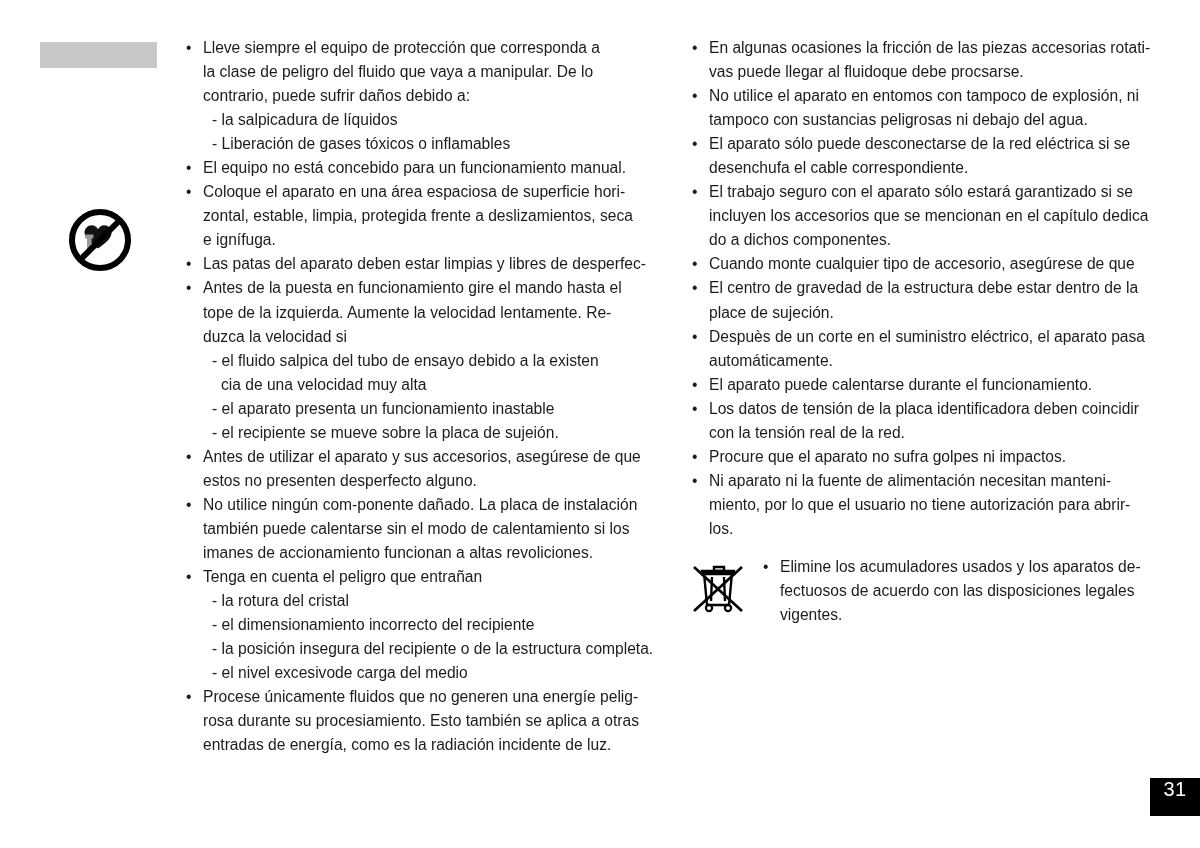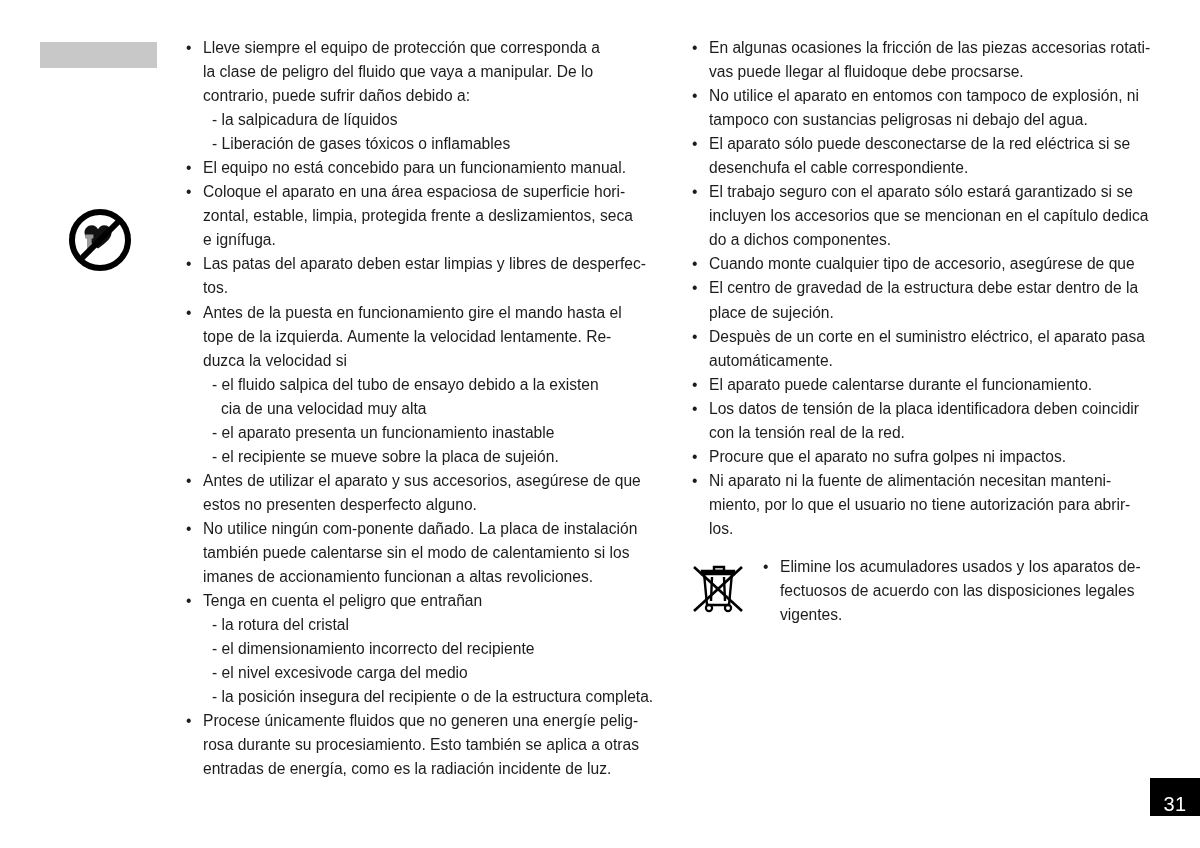--- a/index.html
+++ b/index.html
@@ -107,21 +107,21 @@
   
   .page-tab {
     position: absolute;
     right: 0;
     top: 778px;
     width: 50px;
     height: 38px;
     background: #000000;
     color: #ffffff;
     display: flex;
-    align-items: flex-end;
+    align-items: flex-start;
     justify-content: center;
     font-size: 20px;
     letter-spacing: .5px;
   }
 </style>
 </head>
 <body>
 
 <div class="page">
 
@@ -158,21 +158,20 @@
       <li class="bullet">
         <span class="dot">•</span>
         <span class="ln">Coloque el aparato en una área espaciosa de superficie hori-</span>
         <span class="ln">zontal, estable, limpia, protegida frente a deslizamientos, seca</span>
         <span class="ln">e ignífuga.</span>
       </li>
 
       <li class="bullet">
         <span class="dot">•</span>
         <span class="ln">Las patas del aparato deben estar limpias y libres de desperfec-</span>
-        <span class="ln">tos.</span>
       </li>
 
       <li class="bullet">
         <span class="dot">•</span>
         <span class="ln">Antes de la puesta en funcionamiento gire el mando hasta el</span>
         <span class="ln">tope de la izquierda. Aumente la velocidad lentamente. Re-</span>
         <span class="ln">duzca la velocidad si</span>
         <span class="sub">- el fluido salpica del tubo de ensayo debido a la existen</span>
         <span class="sub cont">cia de una velocidad muy alta</span>
         <span class="sub">- el aparato presenta un funcionamiento inastable</span>
@@ -190,22 +189,22 @@
         <span class="ln">No utilice ningún com-ponente dañado. La placa de instalación</span>
         <span class="ln">también puede calentarse sin el modo de calentamiento si los</span>
         <span class="ln">imanes de accionamiento funcionan a altas revoliciones.</span>
       </li>
 
       <li class="bullet">
         <span class="dot">•</span>
         <span class="ln">Tenga en cuenta el peligro que entrañan</span>
         <span class="sub">- la rotura del cristal</span>
         <span class="sub">- el dimensionamiento incorrecto del recipiente</span>
+        <span class="sub">- la posición insegura del recipiente o de la estructura completa.</span>
         <span class="sub">- el nivel excesivode carga del medio</span>
-        <span class="sub">- la posición insegura del recipiente o de la estructura completa.</span>
       </li>
 
       <li class="bullet">
         <span class="dot">•</span>
         <span class="ln">Procese únicamente fluidos que no generen una energíe pelig-</span>
         <span class="ln">rosa durante su procesiamiento. Esto también se aplica a otras</span>
         <span class="ln">entradas de energía, como es la radiación incidente de luz.</span>
       </li>
 
     </ul>

